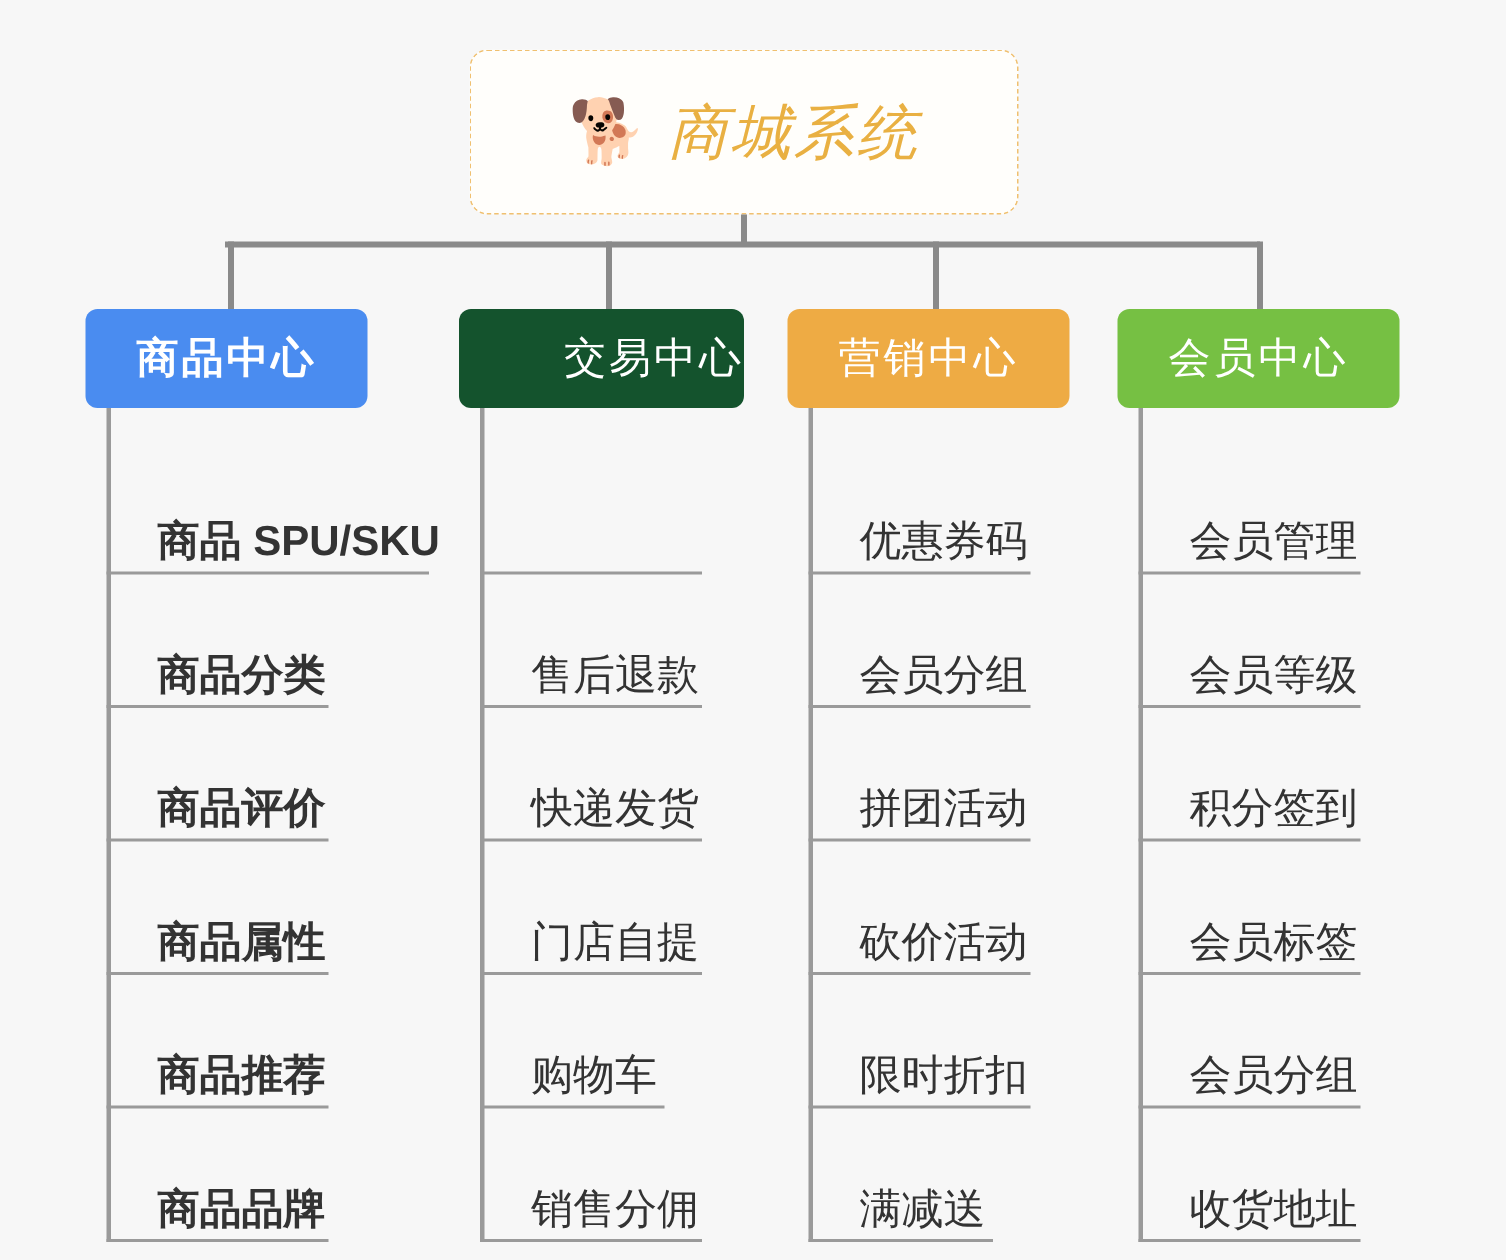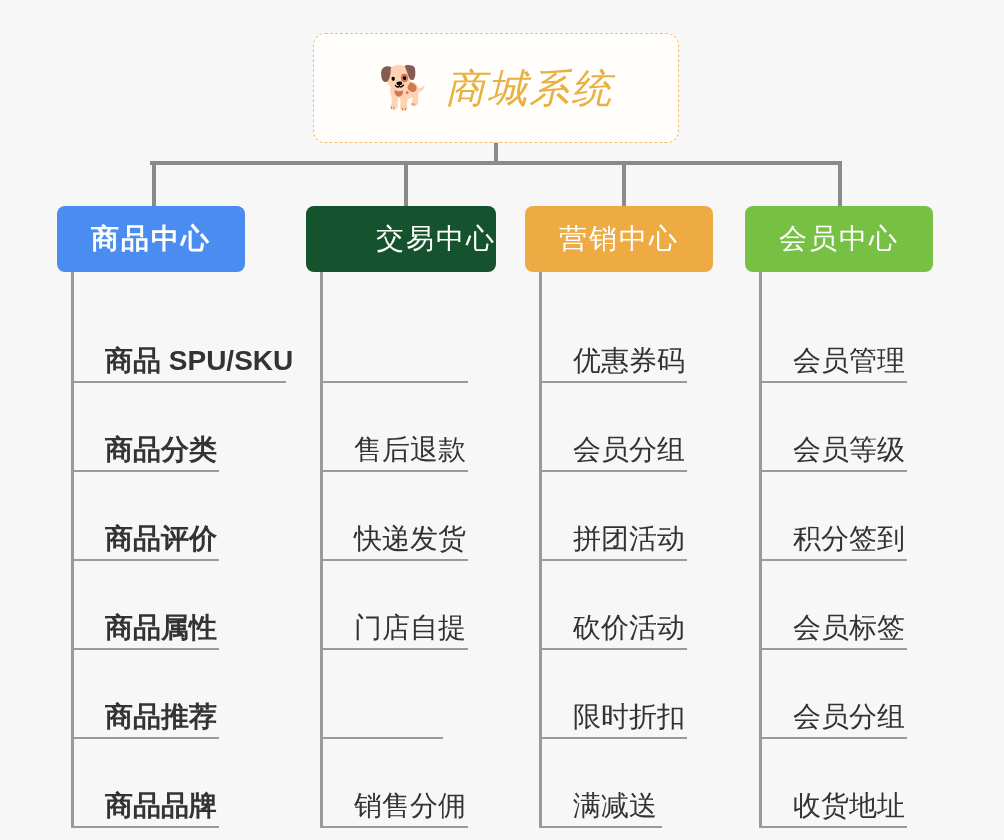--- a/index.html
+++ b/index.html
@@ -195,20 +195,21 @@
           <div class="leaf-item">
             <div class="leaf-underline" style="width: 148px;"></div>
             <span class="leaf-label">快递发货</span>
           </div>
           <div class="leaf-item">
             <div class="leaf-underline" style="width: 148px;"></div>
             <span class="leaf-label">门店自提</span>
           </div>
           <div class="leaf-item">
             <div class="leaf-underline" style="width: 123px;"></div>
+            <span class="leaf-label">购物车</span>
           </div>
           <div class="leaf-item">
             <div class="leaf-underline" style="width: 148px;"></div>
             <span class="leaf-label">销售分佣</span>
           </div>
         </div>
       </div>
       <div class="branch" style="left: 525px; width: 188px;">
         <div class="branch-header" style="background: rgb(238, 171, 68);">
           <span>营销中心</span>

